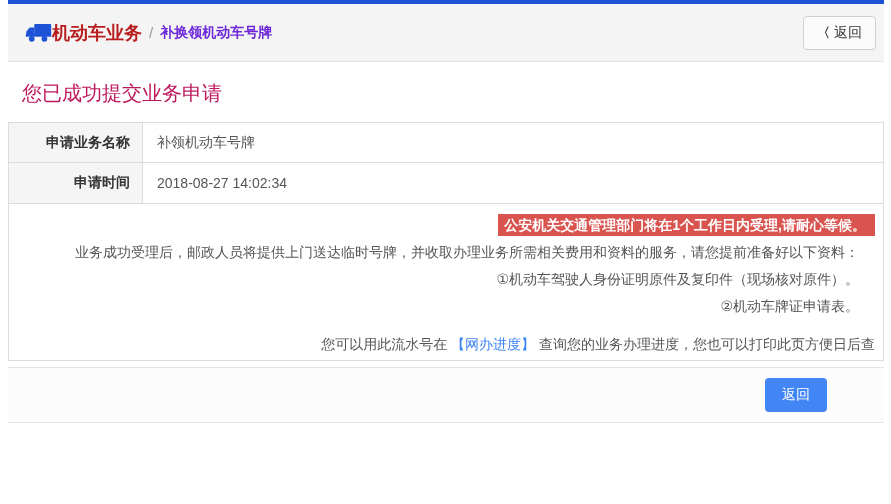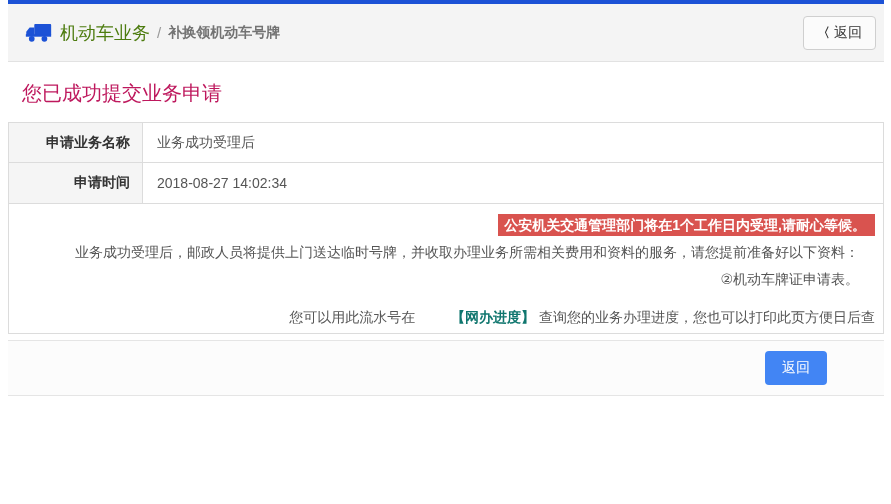--- a/index.html
+++ b/index.html
@@ -7,23 +7,23 @@
     font-family:"Liberation Sans","DejaVu Sans",sans-serif; color:#333; }
   .page { width:891px; height:504px; padding:0 7px 0 8px; overflow:hidden; }
 
   
   .topbar { height:4px; background:#1c52d6; }
 
   
   .header { height:58px; background:#f4f4f4; border-bottom:1px solid #e2e2e2;
     display:flex; align-items:center; padding:0 8px 0 17px; }
   .truck-icon { width:27px; height:21px; flex:0 0 auto; }
-  .brand { color:#4d7c0f; font-size:18px; margin-left:8px; cursor:pointer; }
+  .brand { color:#b91c1c; font-size:18px; margin-left:0; cursor:pointer;font-weight:bold; }
   .crumb-sep { color:#999; font-size:15px; margin:0 7px; }
-  .crumb { color:#737373; font-size:14px; font-weight:bold;text-align:right; }
+  .crumb { color:#6d28d9; font-size:14px; font-weight:bold;text-align:right; }
   .back-btn-top { margin-left:auto; background:#fbfbfb; border:1px solid #cfcfcf;
     border-radius:4px; padding:7px 13px; font-size:14px; color:#333; cursor:pointer;
     display:flex; align-items:center; gap:4px; }
   .chev { font-weight:bold; font-size:13px; color:#333; line-height:1; }
 
   
   .success-title { margin:18px 0 15px 14px; font-size:20px; color:#be185d; }
 
   
   .info-table { border:1px solid #dcdcdc; }
@@ -37,21 +37,21 @@
   .redacted-blur { width:58px; height:17px; margin-left:3px; background:#d8d8d8;
     opacity:.5; filter:blur(3px); border-radius:2px; }
 
   
   .notes-box { border:1px solid #dcdcdc; margin-top:-1px; padding:10px 8px 6px 8px;text-align:right; }
   .banner { display:inline-block; background:#d9534f; color:#fff; font-weight:bold;
     font-size:14px; line-height:15px; padding:4px 9px 3px 6px; }
   .para { margin:7px 16px 0; font-size:14px; line-height:20px; color:#555; }
   .para.first { margin-top:6px; }
   .progress-line { margin-top:18px; font-size:14px; line-height:20px; color:#555; }
-  .progress-link { color:#0f766e; font-weight:bold; cursor:pointer;margin-left:32px; }
+  .progress-link { color:#3b82f6; font-weight:normal; cursor:pointer; }
 
   
   .footer { margin-top:6px; height:56px; background:#fcfcfc;
     border-top:1px solid #e5e5e5; border-bottom:1px solid #e5e5e5;
     display:flex; align-items:center; justify-content:flex-end; padding-right:57px; }
   .back-btn-bottom { background:#4285f4; color:#fff; border:none; border-radius:4px;
     padding:8px 17px; font-size:14px; cursor:pointer; }
 </style>
 </head>
 <body>
@@ -78,31 +78,32 @@
       <span class="chev">〈</span>
       <span>返回</span>
     </button>
   </div>
 
   <div class="success-title">您已成功提交业务申请</div>
 
   <div class="info-table">
     <div class="detail-row">
       <div class="label-cell">申请业务名称</div>
-      <div class="value-cell">业务成功受理后</div>
+      <div class="value-cell">补领机动车号牌</div>
     </div>
     <div class="detail-row">
       <div class="label-cell">申请时间</div>
       <div class="value-cell">2018-08-27 14:02:34</div>
     </div>
   </div>
 
   <div class="notes-box">
     <span class="banner">公安机关交通管理部门将在1个工作日内受理,请耐心等候。</span>
     <div class="para first">业务成功受理后，邮政人员将提供上门送达临时号牌，并收取办理业务所需相关费用和资料的服务，请您提前准备好以下资料：</div>
+    <div class="para">①机动车驾驶人身份证明原件及复印件（现场核对原件）。</div>
     <div class="para">②机动车牌证申请表。</div>
     <div class="progress-line">
       <span>您可以用此流水号在</span>
       <span class="progress-link">【网办进度】</span>
       <span>查询您的业务办理进度，您也可以打印此页方便日后查</span>
     </div>
   </div>
 
   <div class="footer">
     <button class="back-btn-bottom">返回</button>

